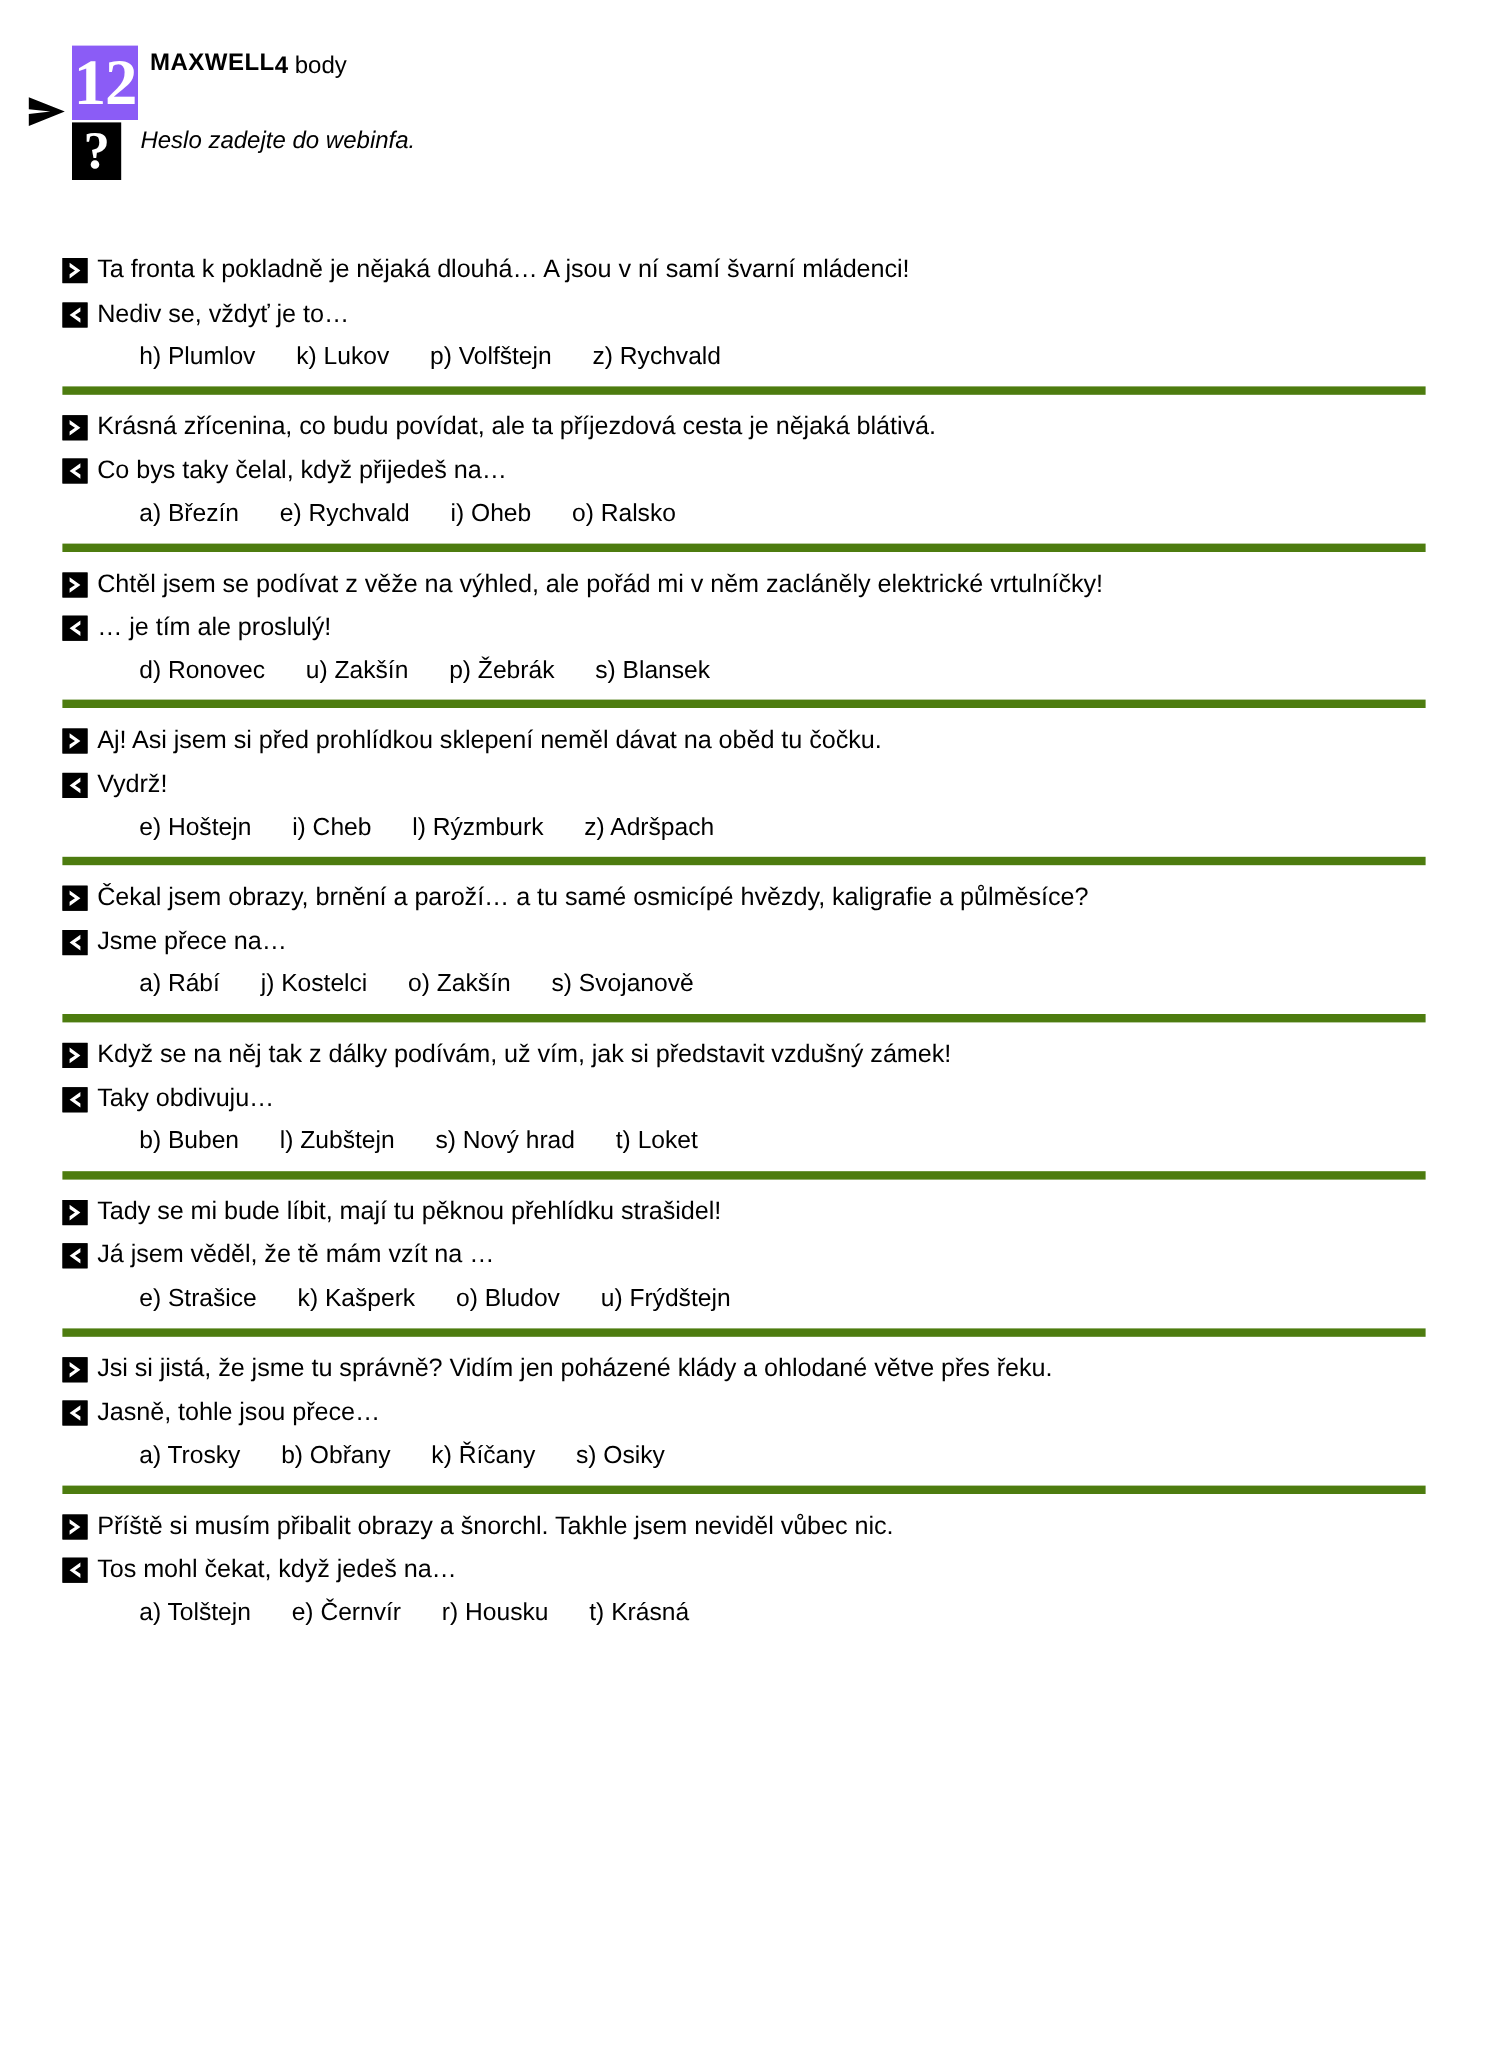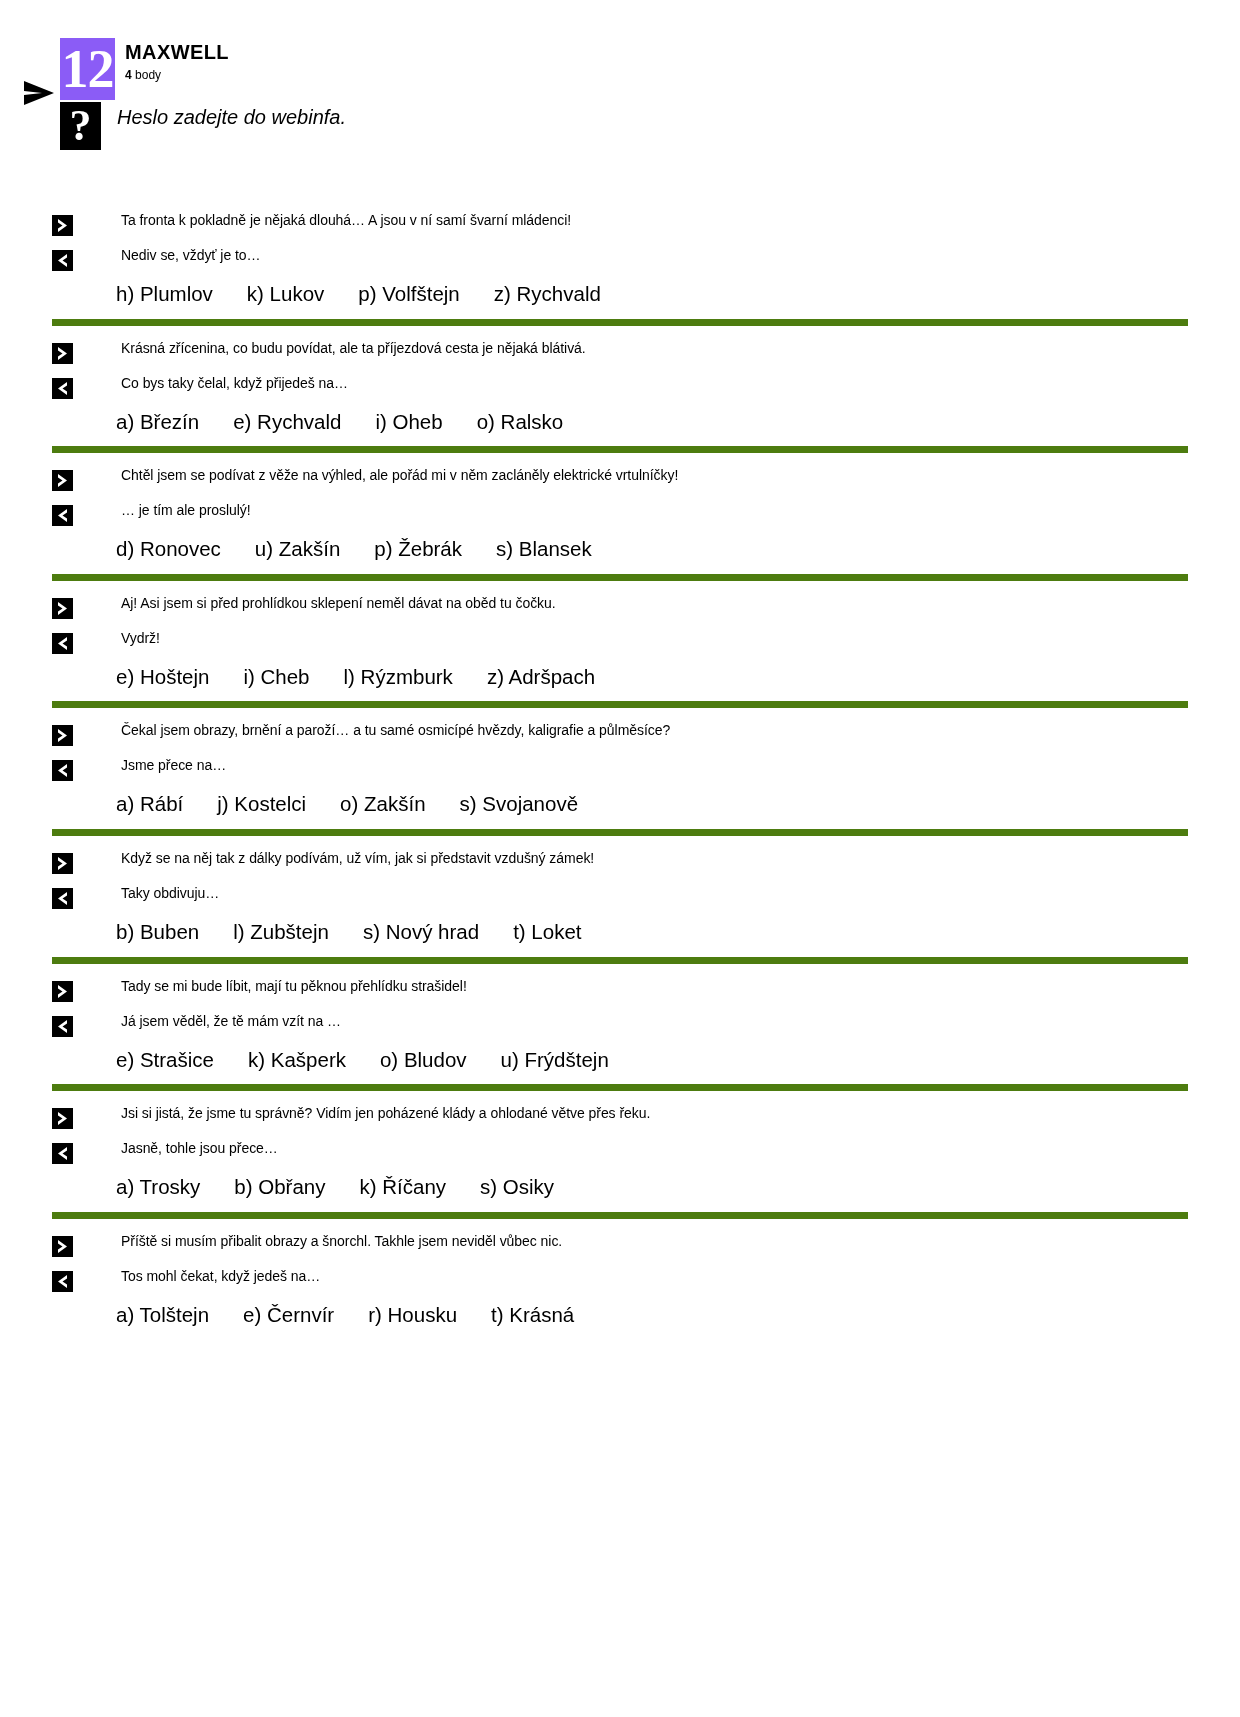--- a/index.html
+++ b/index.html
@@ -61,31 +61,31 @@
     font-weight: 700;
     font-size: 54px;
     line-height: 1;
     letter-spacing: -1px;
     flex: 0 0 auto;
   }
   .num-titles {
     margin-left: 10px;
     padding-top: 2px;
     display: flex;
-    flex-direction: column;
+    flex-direction: row;
     justify-content: flex-end;
   }
   .task-title {
     font-size: 20px;
     font-weight: 700;
     letter-spacing: 0.4px;
     line-height: 1.25;
   }
   .task-points {
-    font-size: 12px;
+    font-size: 20px;
     line-height: 1.35;
     margin-top: 2px;
   }
   .task-points b { font-weight: 700; }
 
   .q-row {
     display: flex;
     align-items: flex-start;
     margin-top: 2px;
   }
@@ -138,24 +138,23 @@
     margin-right: 8px;
     position: relative;
   }
   .marker svg {
     position: absolute;
     top: 0; left: 0;
     display: block;
   }
 
   .utter {
-    font-size: 14px;
+    font-size: 21px;
     line-height: 1.22;
     letter-spacing: -0.05px;
-    margin-left: 40px;
   }
 
   .options {
     margin: 9px 0 0 64px;
     font-size: 20.5px;
     line-height: 1.2;
     display: flex;
     flex-wrap: wrap;
   }
   .option {

